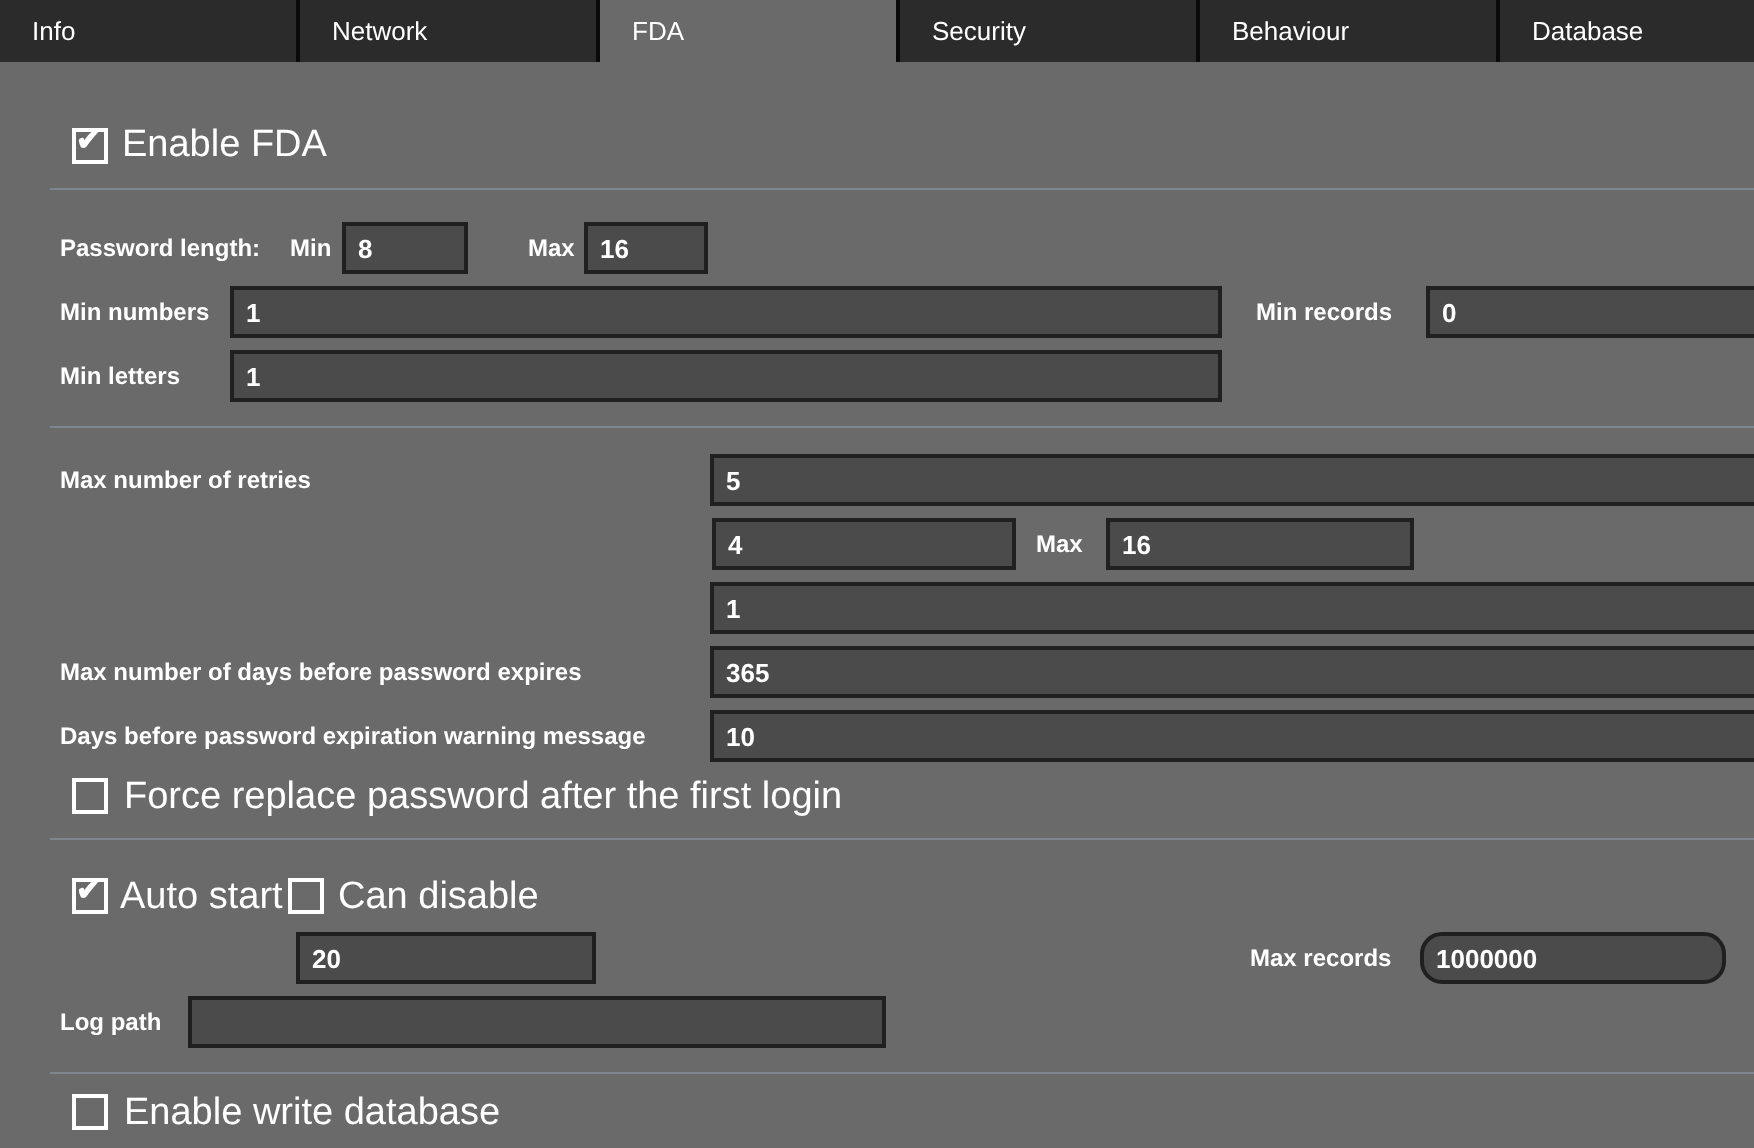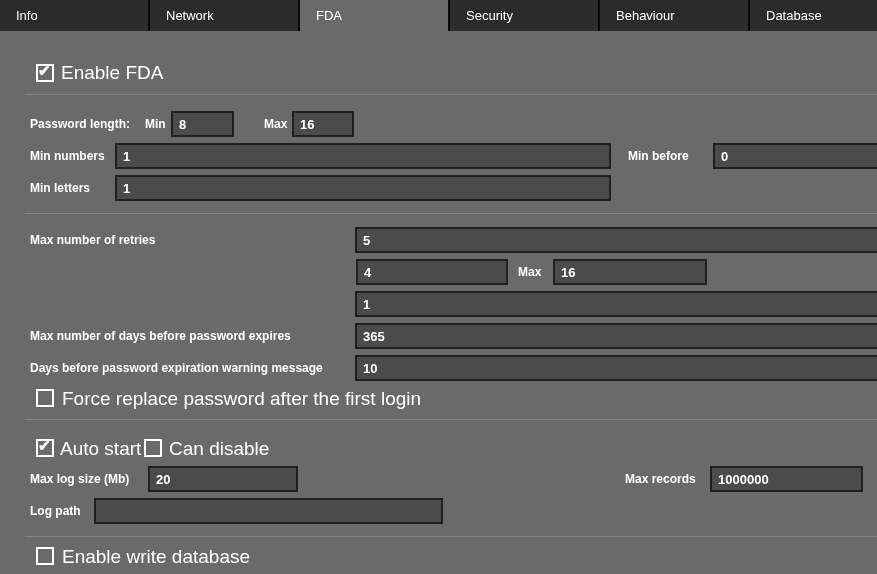--- a/index.html
+++ b/index.html
@@ -72,21 +72,21 @@
   <div class="divider" style="top:94px"></div>
 
   <span class="label" style="left:30px;top:111px">Password length:</span>
   <span class="label" style="left:145px;top:111px">Min</span>
   <input class="field" style="left: 171px; top: 111px; width: 63px;" value="8">
   <span class="label" style="left:264px;top:111px">Max</span>
   <input class="field" style="left: 292px; top: 111px; width: 62px;" value="16">
 
   <span class="label" style="left:30px;top:143px">Min numbers</span>
   <input class="field" style="left: 115px; top: 143px; width: 496px;" value="1">
-  <span class="label" style="left:628px;top:143px">Min before</span>
+  <span class="label" style="left:628px;top:143px">Min records</span>
   <input class="field" style="left: 713px; top: 143px; width: 170px;" value="0">
 
   <span class="label" style="left:30px;top:175px">Min letters</span>
   <input class="field" style="left: 115px; top: 175px; width: 496px;" value="1">
 
   <div class="divider" style="top:213px"></div>
 
   <span class="label" style="left:30px;top:227px">Max number of retries</span>
   <input class="field" style="left: 355px; top: 227px; width: 530px;" value="5">
 
@@ -105,24 +105,23 @@
   <span class="checkbox" style="left:36px;top:389px"></span>
   <span class="cb-label" style="left:62px;top:390px">Force replace password after the first login</span>
 
   <div class="divider" style="top:419px"></div>
 
   <span class="checkbox checked" style="left:36px;top:439px"></span>
   <span class="cb-label" style="left:60px;top:440px">Auto start</span>
   <span class="checkbox" style="left:144px;top:439px"></span>
   <span class="cb-label" style="left:169px;top:440px">Can disable</span>
 
-  <span class="label" style="left:30px;top:466px">Max log size (Mb)</span>
   <input class="field" style="left: 148px; top: 466px; width: 150px;" value="20">
   <span class="label" style="left:625px;top:466px">Max records</span>
-  <input class="field" style="left: 710px; top: 466px; width: 153px;" value="1000000">
+  <input class="field" style="left: 710px; top: 466px; width: 153px; border-radius: 11px;" value="1000000">
 
   <span class="label" style="left:30px;top:498px">Log path</span>
   <input class="field" style="left: 94px; top: 498px; width: 349px;" value="">
 
   <div class="divider" style="top:536px"></div>
 
   <span class="checkbox" style="left:36px;top:547px"></span>
   <span class="cb-label" style="left:62px;top:548px">Enable write database</span>
 
 </div>

